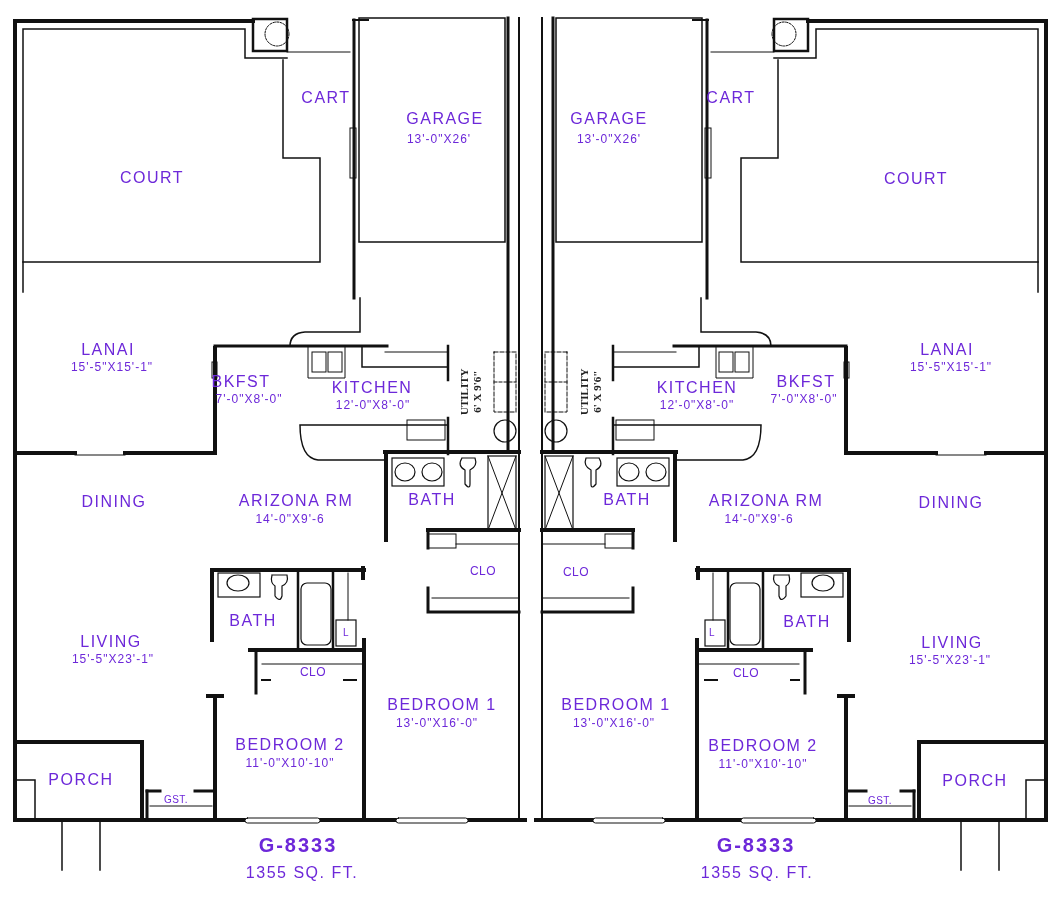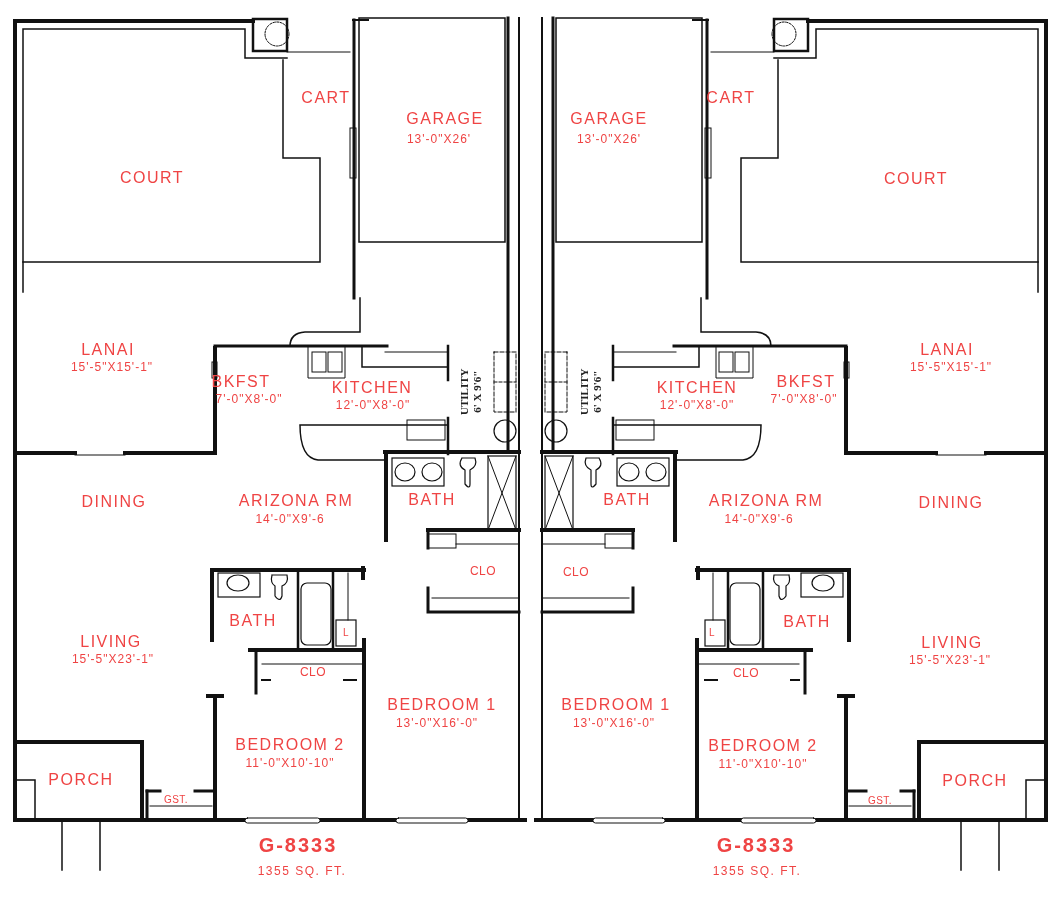--- a/index.html
+++ b/index.html
@@ -1,24 +1,24 @@
 <!DOCTYPE html>
 <html><head>
 <meta charset="utf-8">
 <style>
   html,body{margin:0;padding:0;background:#fff;}
   body{width:1061px;height:900px;position:relative;overflow:hidden;font-family:"Liberation Sans","DejaVu Sans",sans-serif;color:#222;}
   #plan{position:absolute;left:0;top:0;width:1061px;height:900px;}
-  .lbl{position:absolute;text-align:center;transform:translateX(-50%);white-space:nowrap;letter-spacing:1.5px;color:#ef4444;}
+  .lbl{position:absolute;text-align:center;transform:translateX(-50%);white-space:nowrap;letter-spacing:1.5px;color:#6d28d9;}
   .room{font-size:16px;}
   .dim{font-size:12px;letter-spacing:1px;margin-top:1px;}
   .small{font-size:12px;letter-spacing:0.5px;}
   .tiny{font-size:10px;letter-spacing:0.5px;}
   .code{font-size:20px;font-weight:bold;letter-spacing:2px;}
-  .sqft{font-size:12px;letter-spacing:1.5px;}
+  .sqft{font-size:16px;letter-spacing:1.5px;}
   .vert{position:absolute;transform:rotate(-90deg);transform-origin:left top;font-family:"Liberation Serif","DejaVu Serif",serif;font-weight:bold;font-size:11px;white-space:nowrap;line-height:13px;text-align:center;}
 </style>
 </head>
 <body>
 
 <div id="plan">
   <svg width="1061" height="900" viewBox="0 0 1061 900" xmlns="http://www.w3.org/2000/svg">
     <defs>
       <g id="unit" fill="none" stroke="#111" stroke-linecap="square">
 

